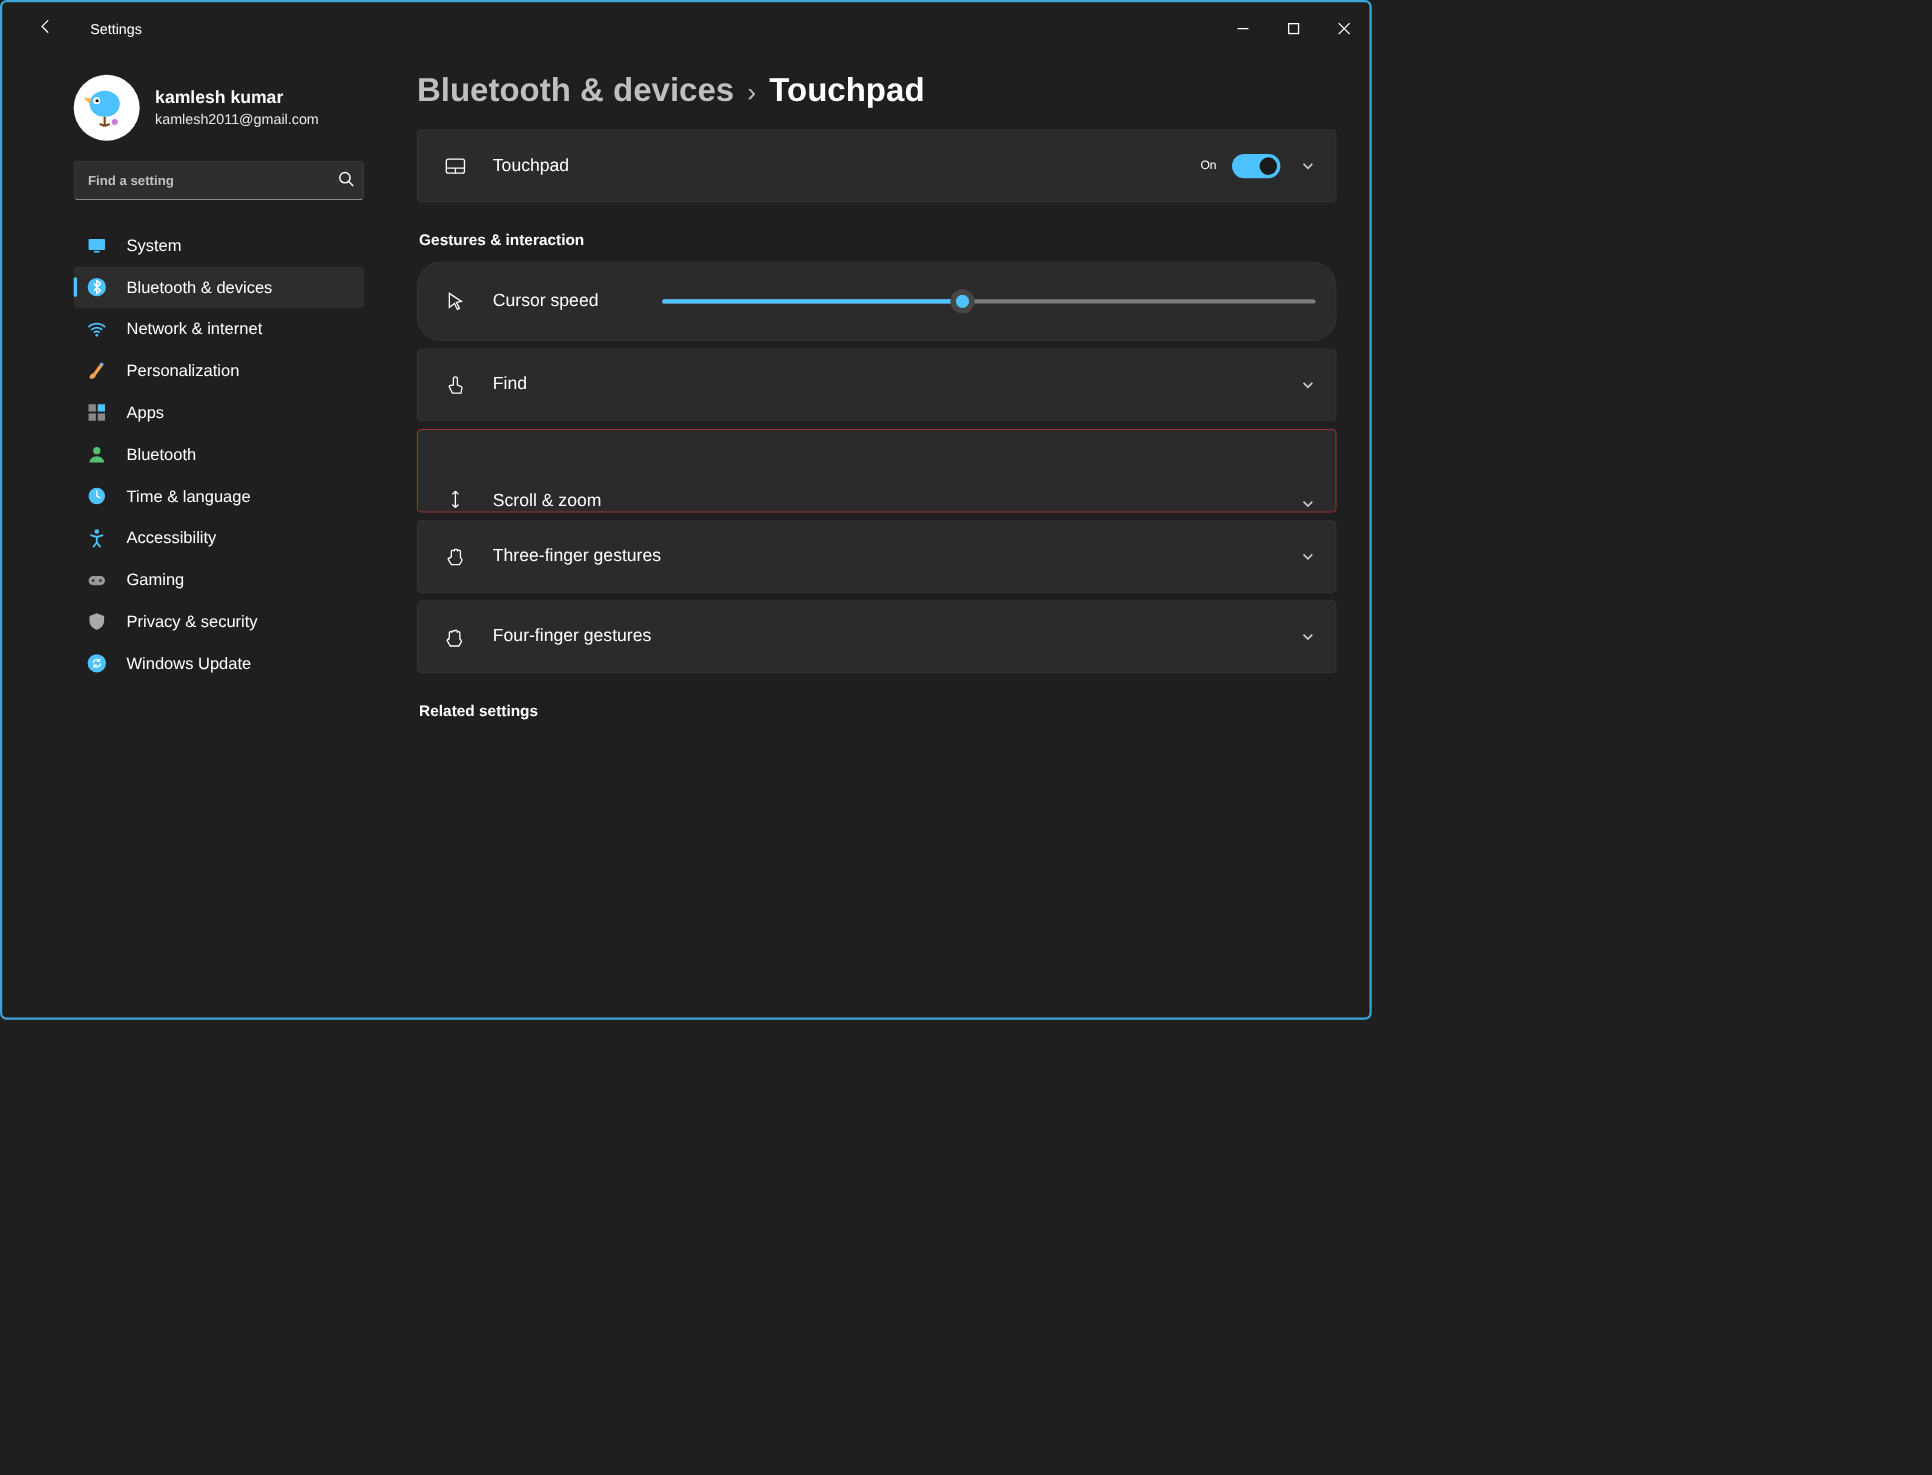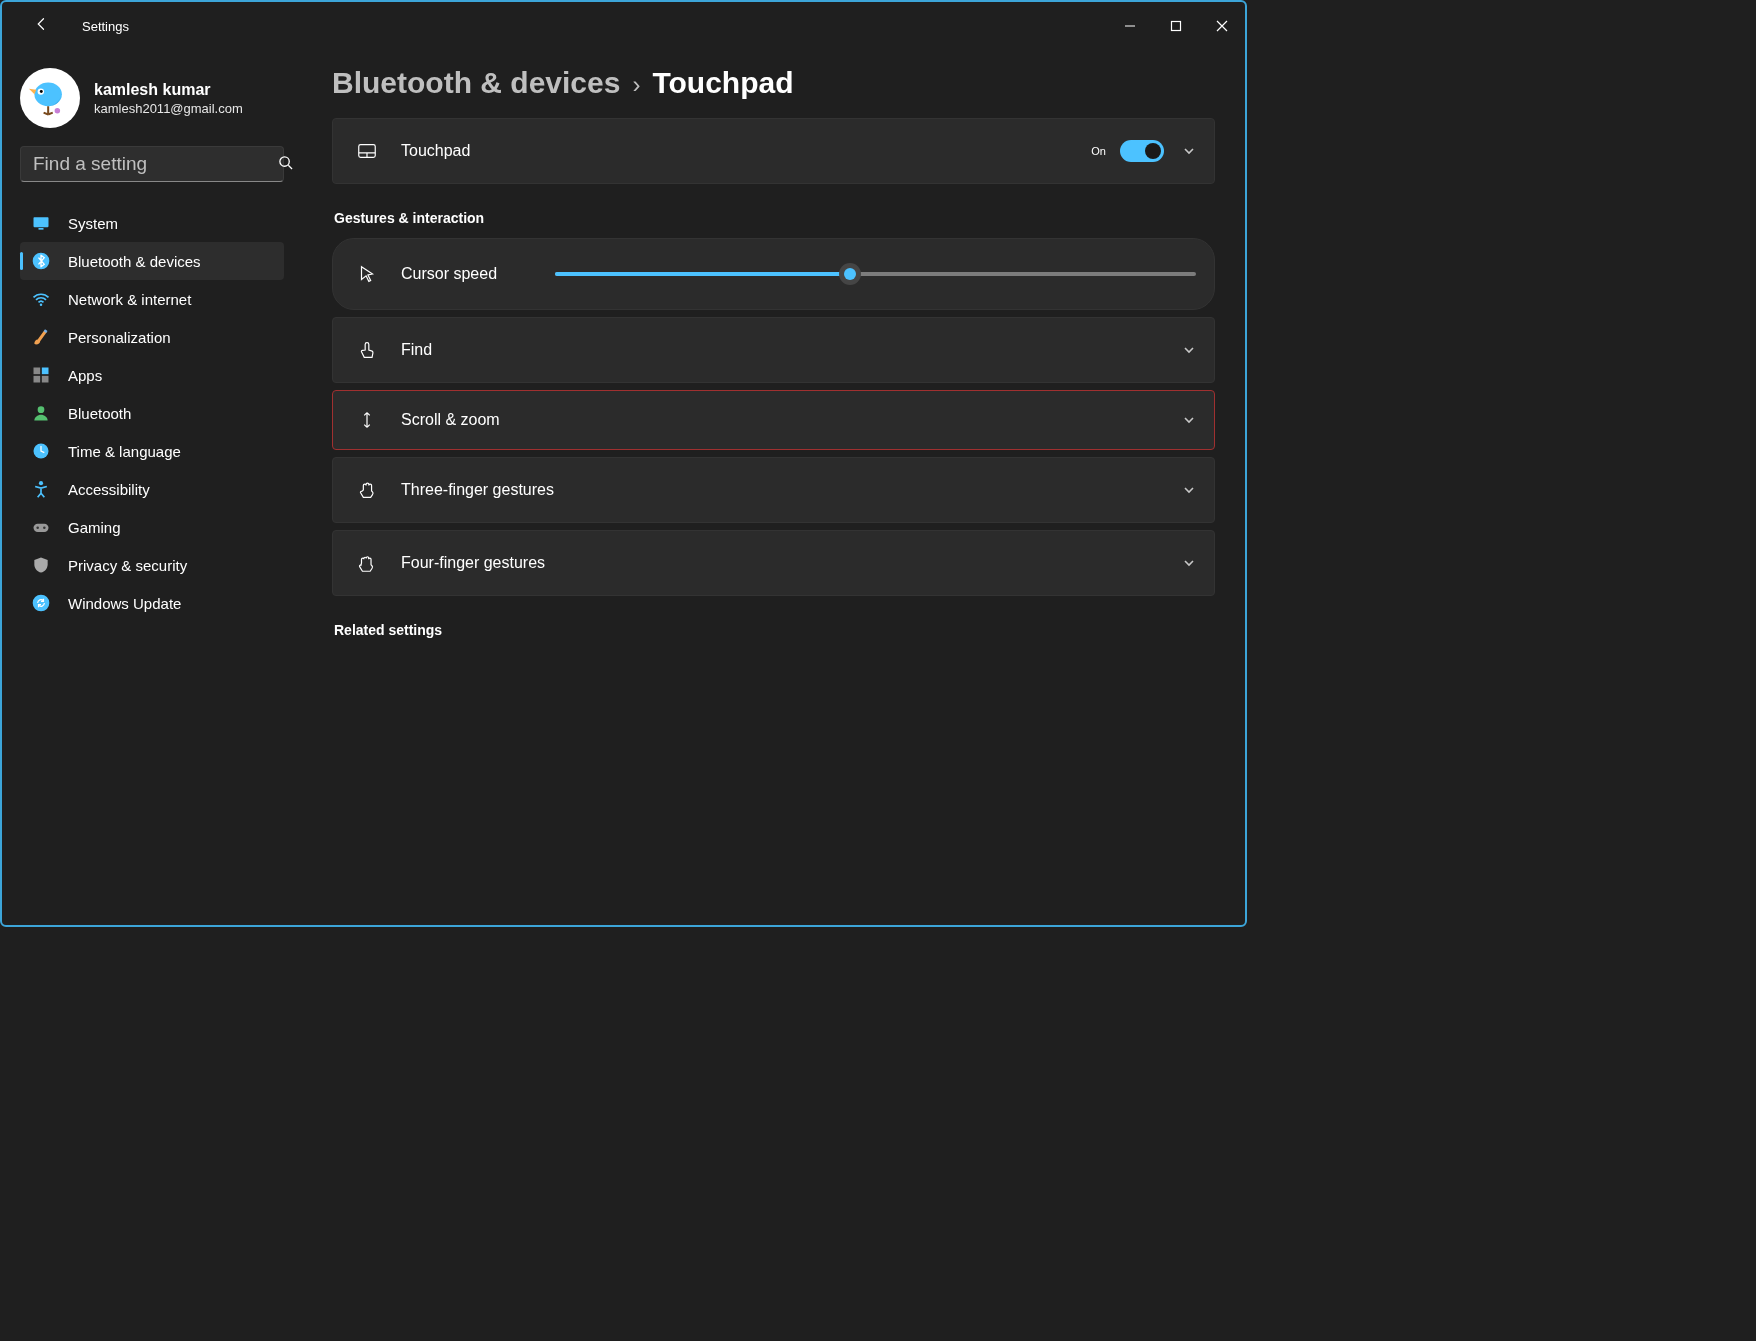--- a/index.html
+++ b/index.html
@@ -24,21 +24,21 @@
   }
   .titlebar .back { width: 24px; text-align: center; color: #fff; font-size: 18px; cursor: pointer; }
   .titlebar .app-title { margin-left: 28px; font-size: 13px; }
   .titlebar .spacer { flex: 1; }
   .winbtn {
     width: 46px; height: 32px; display: flex; align-items: center; justify-content: center;
     cursor: pointer; font-size: 14px;
   }
   .winbtn svg { stroke: #fff; fill: none; }
 
-  .main-wrap { display: flex; height: calc(100% - 48px); }
+  .main-wrap { display: flex; height: calc(100% - 48px); padding-left: 47px; }
 
   
   .sidebar {
     width: 300px;
     padding: 12px 18px 0 18px;
     display: flex; flex-direction: column;
   }
   .profile { display: flex; align-items: center; margin: 6px 0 18px 0; }
   .avatar {
     width: 60px; height: 60px; border-radius: 50%; background: #fff;
@@ -54,21 +54,21 @@
     border: 1px solid #3a3a3a;
     border-bottom: 1px solid #888;
     border-radius: 4px;
     height: 36px;
     display: flex; align-items: center;
     padding: 0 8px 0 12px;
     margin-bottom: 22px;
   }
   .search input {
     flex: 1; background: transparent; border: none; outline: none;
-    color: #fdba74; font-size: 19px;
+    color: #fdba74; font-size: 12px; font-weight: bold;
   }
   .search input::placeholder { color: #c0c0c0; }
   .search .mag { color: #fff; font-size: 15px; }
 
   .nav { list-style: none; }
   .nav li {
     display: flex; align-items: center;
     height: 38px; border-radius: 4px;
     padding: 0 10px; cursor: pointer;
     font-size: 15px;
@@ -95,21 +95,21 @@
   .card {
     background: #2b2b2b;
     border: 1px solid #333;
     border-radius: 4px;
     height: 66px;
     display: flex; align-items: center;
     padding: 0 18px 0 20px;
     margin-bottom: 4px;
     cursor: pointer;
   }
-  .card.highlight { border: 1.5px solid #a03030; height: 60px; }
+  .card.highlight { border: 1.5px solid #a03030; height: 76px; align-items: flex-end; }
   .card .cicon { width: 28px; display: flex; justify-content: center; margin-right: 20px; }
   .card .cicon svg { width: 22px; height: 22px; fill: none; stroke: #fff; stroke-width: 1.3; }
   .card .clabel { font-size: 16px; flex: 0 0 auto; }
   .card .cfill { flex: 1; }
   .card .onlabel { font-size: 11px; margin-right: 14px; }
   .toggle {
     width: 44px; height: 22px; background: #4cc2ff; border-radius: 11px;
     position: relative; margin-right: 18px;
   }
   .toggle .knob {

